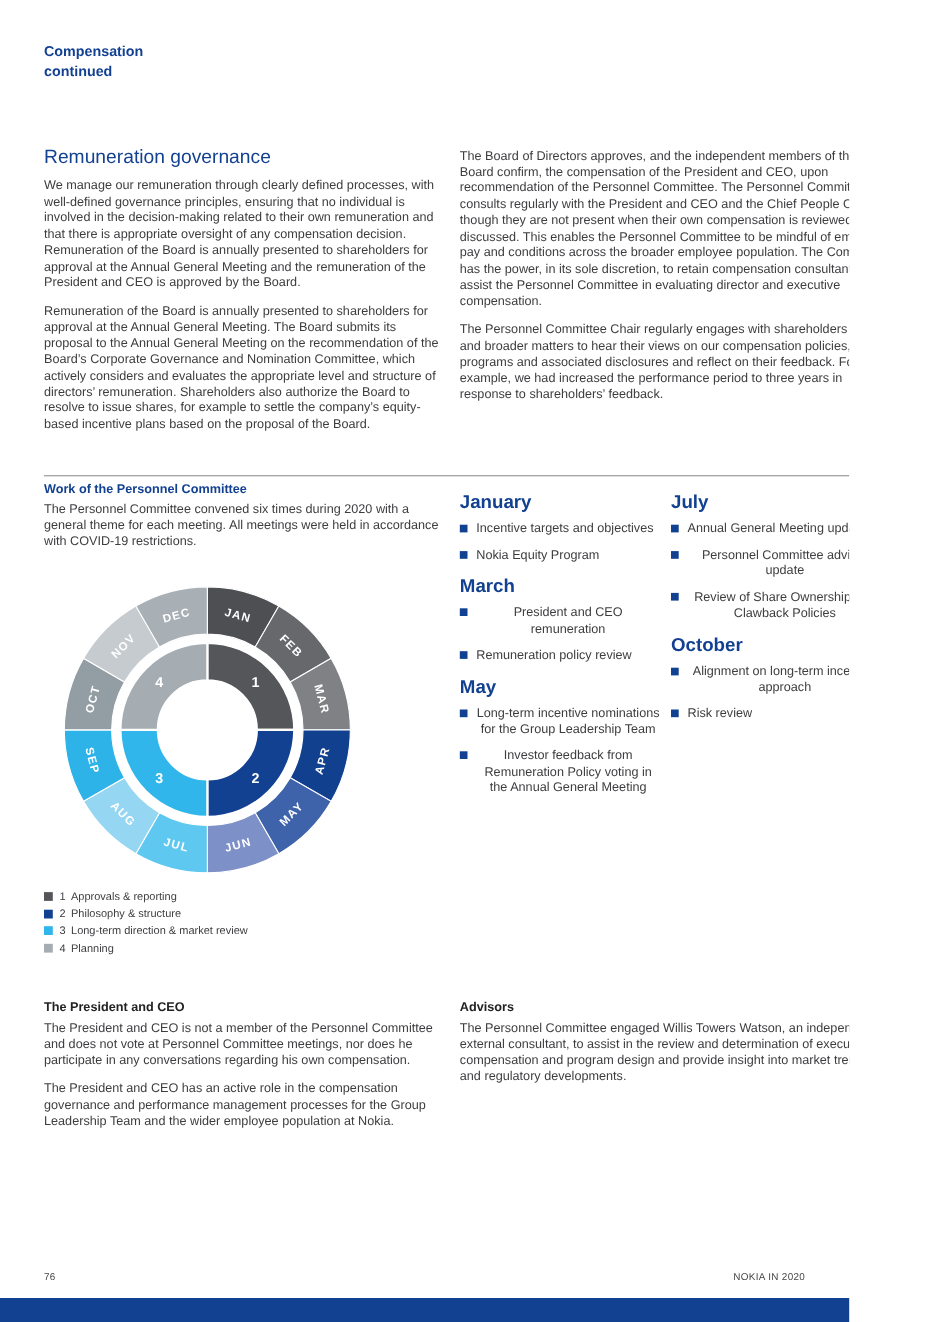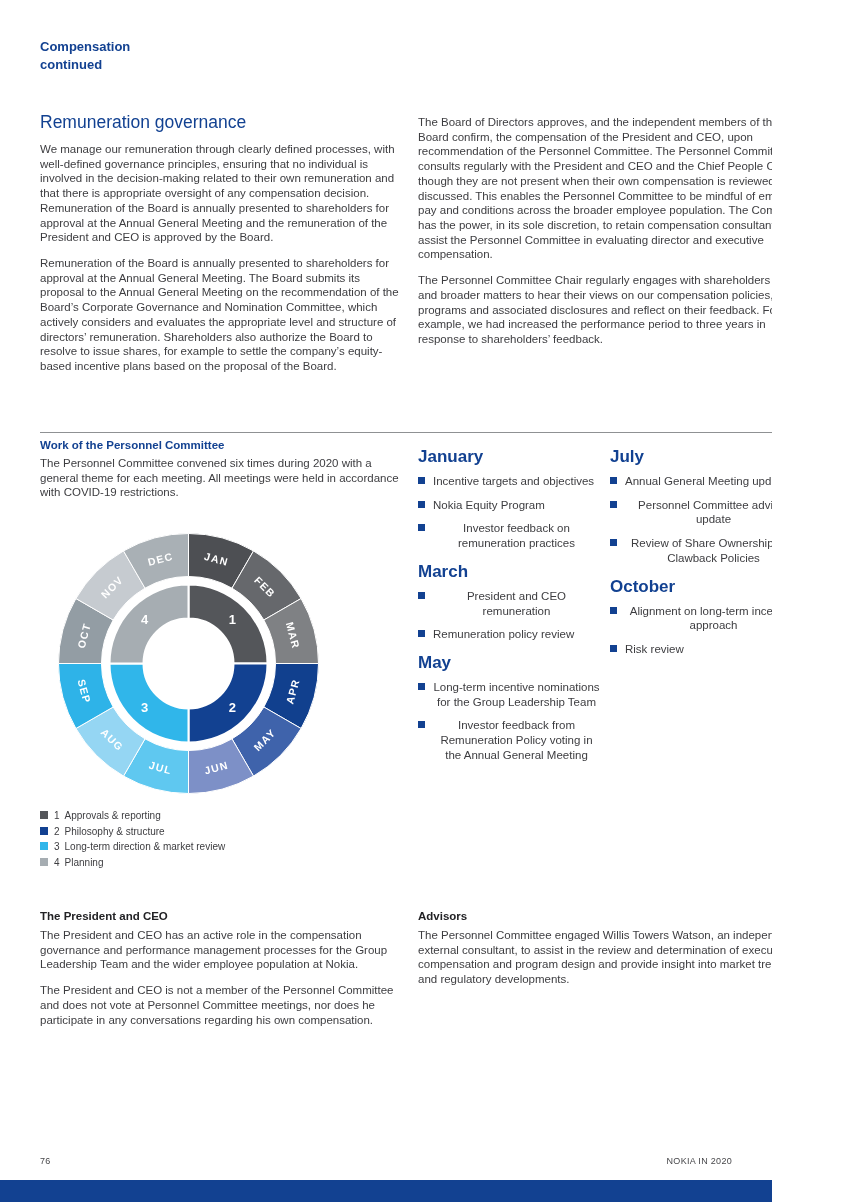--- a/index.html
+++ b/index.html
@@ -50,21 +50,21 @@
 </head>
 <body>
 
 <div class="page">
 
   <div class="doc-header abs" style="left:40px;top:38px">
     <div>Compensation</div>
     <div>continued</div>
   </div>
 
-  <div class="gov abs" style="left:40px;top:112px">
+  <div class="gov abs" style="left:40px;top:132px">
     <div class="gov-col1">
       <h2 class="gov-title">Remuneration governance</h2>
       <p class="body-p">We manage our remuneration through clearly defined processes, with well-defined governance principles, ensuring that no individual is involved in the decision-making related to their own remuneration and that there is appropriate oversight of any compensation decision. Remuneration of the Board is annually presented to shareholders for approval at the Annual General Meeting and the remuneration of the President and CEO is approved by the Board.</p>
       <p class="body-p">Remuneration of the Board is annually presented to shareholders for approval at the Annual General Meeting. The Board submits its proposal to the Annual General Meeting on the recommendation of the Board’s Corporate Governance and Nomination Committee, which actively considers and evaluates the appropriate level and structure of directors’ remuneration. Shareholders also authorize the Board to resolve to issue shares, for example to settle the company’s equity-based incentive plans based on the proposal of the Board.</p>
     </div>
     <div class="gov-col2">
       <p class="body-p">The Board of Directors approves, and the independent members of the Board confirm, the compensation of the President and CEO, upon recommendation of the Personnel Committee. The Personnel Committee consults regularly with the President and CEO and the Chief People Officer though they are not present when their own compensation is reviewed or discussed. This enables the Personnel Committee to be mindful of employee pay and conditions across the broader employee population. The Committee has the power, in its sole discretion, to retain compensation consultants to assist the Personnel Committee in evaluating director and executive compensation.</p>
       <p class="body-p">The Personnel Committee Chair regularly engages with shareholders on pay and broader matters to hear their views on our compensation policies, programs and associated disclosures and reflect on their feedback. For example, we had increased the performance period to three years in response to shareholders’ feedback.</p>
     </div>
   </div>
@@ -136,24 +136,20 @@
       <div class="sched-month">
         <div class="sched-month-title">January</div>
         <div class="sched-item">
           <span class="bullet"></span>
           <span class="sched-item-text">Incentive targets and objectives</span>
         </div>
         <div class="sched-item">
           <span class="bullet"></span>
           <span class="sched-item-text">Nokia Equity Program</span>
         </div>
-        <div class="sched-item">
-          <span class="bullet"></span>
-          <span class="sched-item-text">Investor feedback on remuneration practices</span>
-        </div>
       </div>
       <div class="sched-month">
         <div class="sched-month-title">March</div>
         <div class="sched-item">
           <span class="bullet"></span>
           <span class="sched-item-text">President and CEO remuneration</span>
         </div>
         <div class="sched-item">
           <span class="bullet"></span>
           <span class="sched-item-text">Remuneration policy review</span>
@@ -195,22 +191,22 @@
         </div>
         <div class="sched-item">
           <span class="bullet"></span>
           <span class="sched-item-text">Risk review</span>
         </div>
       </div>
     </div>
 
   <div class="body-block abs" style="left:40px;top:910px;width:368px">
     <div class="sub-head">The President and CEO</div>
+    <p>The President and CEO is not a member of the Personnel Committee and does not vote at Personnel Committee meetings, nor does he participate in any conversations regarding his own compensation.</p>
     <p>The President and CEO has an active role in the compensation governance and performance management processes for the Group Leadership Team and the wider employee population at Nokia.</p>
-    <p>The President and CEO is not a member of the Personnel Committee and does not vote at Personnel Committee meetings, nor does he participate in any conversations regarding his own compensation.</p>
   </div>
 
   <div class="body-block abs" style="left:418px;top:910px;width:392px">
     <div class="sub-head">Advisors</div>
     <p>The Personnel Committee engaged Willis Towers Watson, an independent external consultant, to assist in the review and determination of executive compensation and program design and provide insight into market trends and regulatory developments.</p>
   </div>
 
   <div class="footer-text abs" style="left:40px;top:1156px">76</div>
   <div class="footer-text abs" style="right:40px;top:1156px;text-align:right">NOKIA IN 2020</div>
 

